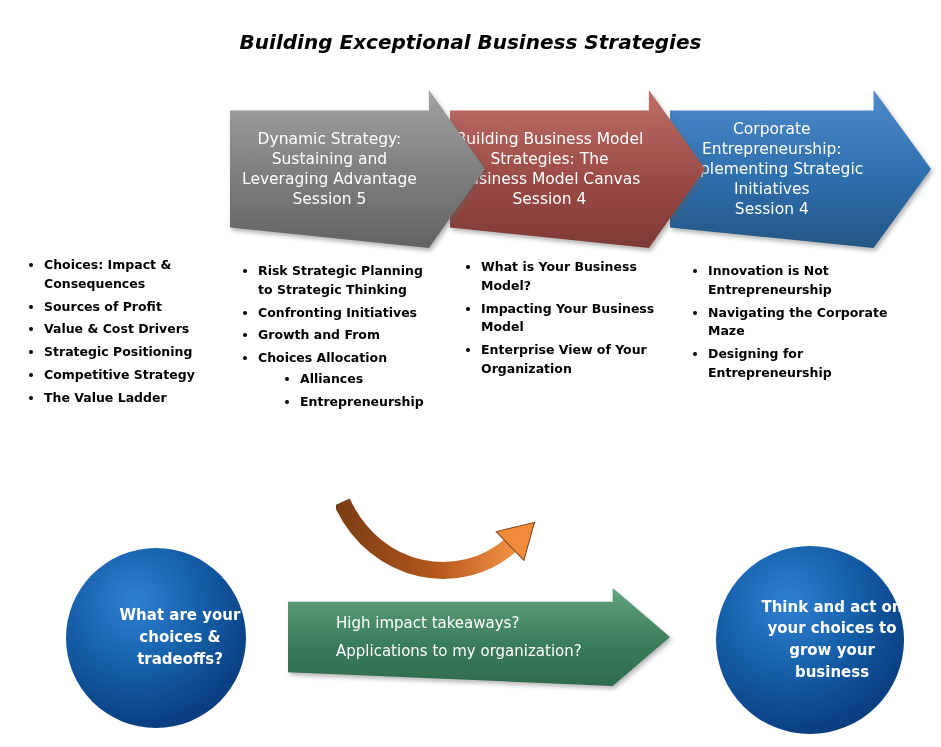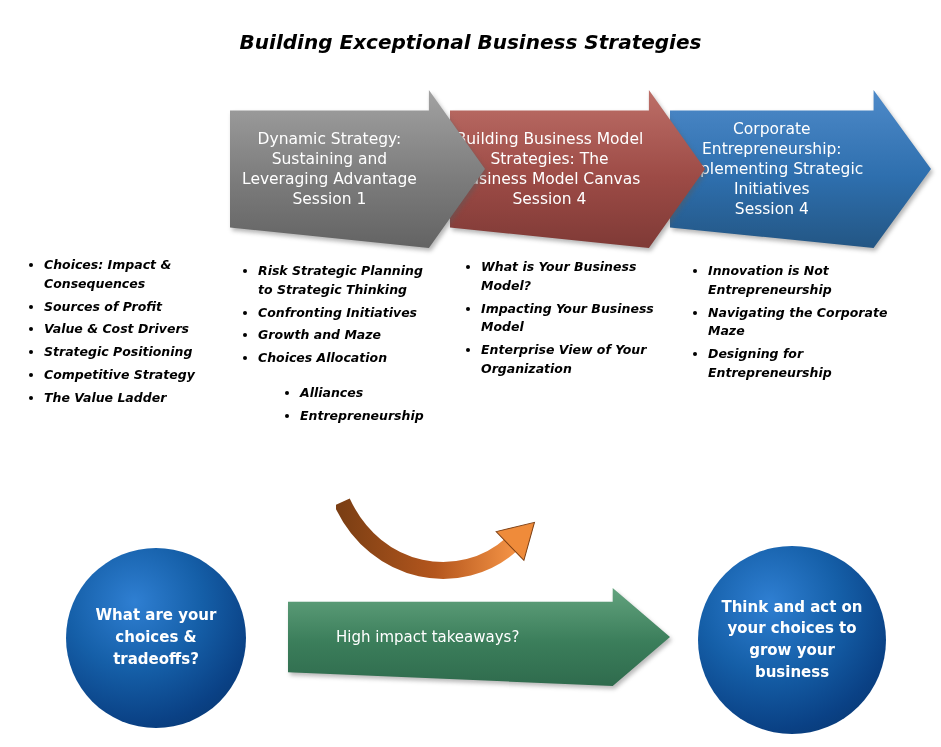--- a/index.html
+++ b/index.html
@@ -26,37 +26,37 @@
   .a2 .arrow-shape { background:linear-gradient(180deg,#a2a2a2,#7d7d7d 55%,#636363); }
   .a3 .arrow-shape { background:linear-gradient(180deg,#bd6f68,#9d4b46 55%,#7f3a36); }
   .a4 .arrow-shape { background:linear-gradient(180deg,#4e8ac9,#2e6fae 55%,#235684); }
   .arrow-text {
     position:absolute; left:0; top:0; width:78%; height:100%;
     display:flex; flex-direction:column; align-items:center; justify-content:center;
     text-align:center; color:#fff; font-size:15.5px; line-height:1.3; padding:0 5px;
   }
   
   .bullets { position:absolute; top:252px; left:0; width:941px; color:#000; }
-  .bcol { position:absolute; font-size:12.5px; font-weight:bold; font-style:italic; line-height:1.5; }
+  .bcol { position:absolute; font-size:12.5px; font-weight:bold; line-height:1.5; }
   .bcol ul { margin:0; padding-left:26px; list-style:disc; }
-  .bcol ul.sub { padding-left:42px; margin-top:16px; }
+  .bcol ul.sub { padding-left:42px; margin-top:2px; }
   .bcol li { margin:0 0 4px 0; }
   .c1 { left:18px;  top:4px;  width:196px; }
   .c2 { left:232px; top:10px; width:207px; }
   .c3 { left:455px; top:6px;  width:202px; }
   .c4 { left:682px; top:10px; width:206px; }
   
   .circle {
     position:absolute; border-radius:50%;
-    display:flex; align-items:center; justify-content:center; text-align:center;
+    display:flex; align-items:center; justify-content:flex-end; text-align:center;
     color:#fff; font-weight:bold; font-size:15px; line-height:1.45;
     background:radial-gradient(circle at 38% 30%,#2f7fd2 0%,#155fa8 40%,#0a4185 72%,#063163 100%);
   }
   .circle.left  { left:66px;  top:548px; width:180px; height:180px; }
-  .circle.right { left:698px; top:546px; width:188px; height:188px; }
+  .circle.right { left:716px; top:546px; width:188px; height:188px; }
   .circle.left  span { display:block; width:132px; }
   .circle.right span { display:block; width:144px; }
   .banner-wrap {
     position:absolute; left:288px; top:588px; width:382px; height:98px;
     filter:drop-shadow(2px 3px 2px rgba(80,80,80,.4)); z-index:2;
   }
   .banner-shape {
     position:absolute; inset:0;
     clip-path:polygon(0 14%,85% 14%,85% 0,100% 50%,85% 100%,0 86%);
     background:linear-gradient(180deg,#63a37e,#3b7e5b 55%,#2f6b4d);
@@ -73,21 +73,21 @@
 
 <div>
 
   <h1 class="title">Building Exceptional Business Strategies</h1>
 
   <div class="arrows">
     <div class="arrow a2">
       <div class="arrow-shape"></div>
       <div class="arrow-text">
         <div>Dynamic Strategy: Sustaining and Leveraging Advantage</div>
-        <div>Session 1</div>
+        <div>Session 5</div>
       </div>
     </div>
     <div class="arrow a3">
       <div class="arrow-shape"></div>
       <div class="arrow-text">
         <div>Building Business Model Strategies: The Business Model Canvas</div>
         <div>Session 4</div>
       </div>
     </div>
     <div class="arrow a4">
@@ -107,21 +107,21 @@
         <li>Value &amp; Cost Drivers</li>
         <li>Strategic Positioning</li>
         <li>Competitive Strategy</li>
         <li>The Value Ladder</li>
       </ul>
     </div>
     <div class="bcol c2">
       <ul>
         <li>Risk Strategic Planning to Strategic Thinking</li>
         <li>Confronting Initiatives</li>
-        <li>Growth and Maze</li>
+        <li>Growth and From</li>
         <li>
           <span>Choices Allocation</span>
           <ul class="sub">
             <li>Alliances</li>
             <li>Entrepreneurship</li>
           </ul>
         </li>
       </ul>
     </div>
     <div class="bcol c3">
@@ -153,20 +153,21 @@
       </linearGradient>
     </defs>
     <path d="M6 4 C 40 78, 125 92, 176 46" fill="none" stroke="url(#oga)" stroke-width="17"></path>
     <polygon points="0,-20 34,0 0,20" transform="translate(174,48) rotate(-44)" fill="#ef8b3a" stroke="#7c3f14" stroke-width="1"></polygon>
   </svg>
 
   <div class="banner-wrap">
     <div class="banner-shape"></div>
     <div class="banner-text">
       <div>High impact takeaways?</div>
+      <div>Applications to my organization?</div>
     </div>
   </div>
 
   <div class="circle right">
     <span>Think and act on your choices to grow your business</span>
   </div>
 
 </div>
 
 </body></html>

